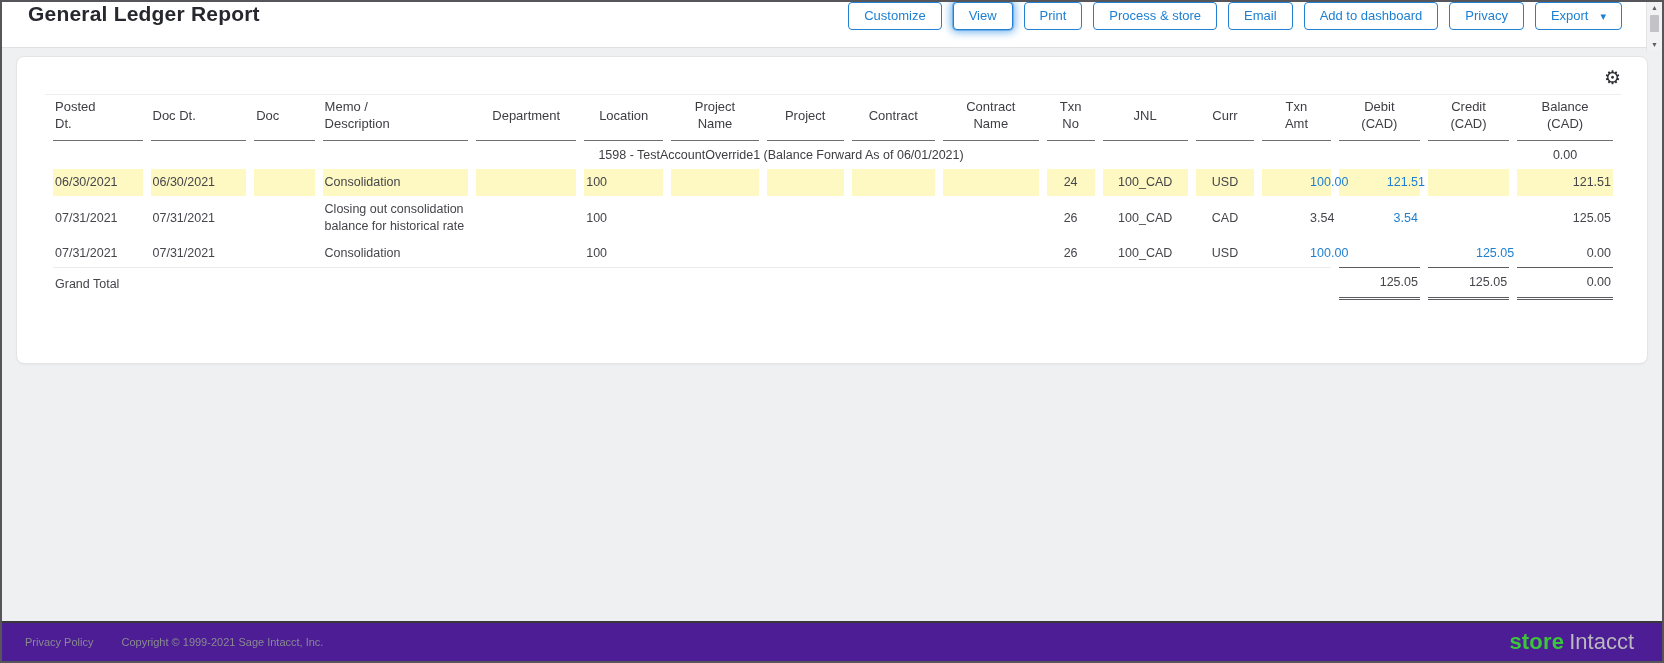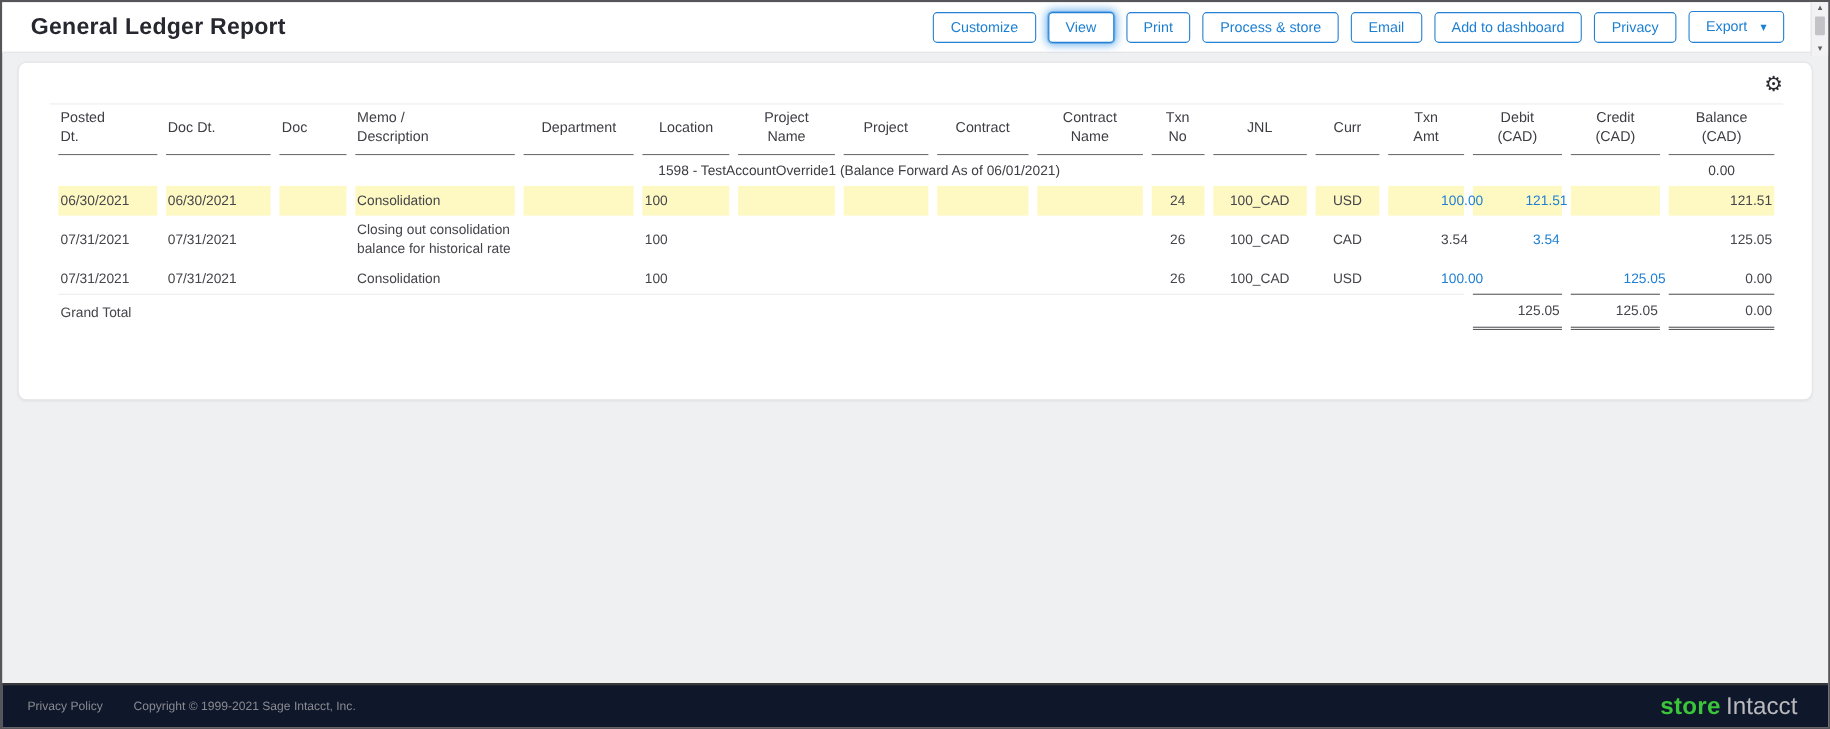--- a/index.html
+++ b/index.html
@@ -7,21 +7,21 @@
   body { font-family:"Liberation Sans", sans-serif; }
 
   .frame {
     position:relative; width:1664px; height:663px;
     border:2px solid #56565a; background:#eff0f1; overflow:hidden;
   }
 
   
   .topbar {
     height:46px; background:#ffffff; border-bottom:1px solid #e0e0e3;
-    display:flex; align-items:center; padding:0 40px 0 26px;
+    display:flex; align-items:flex-start; padding:0 40px 0 26px;
   }
   .page-title { font-size:21px; font-weight:600; color:#27272f; letter-spacing:.2px; }
   .actions { margin-left:auto; display:flex; gap:11px; align-items:center; }
   .btn {
     background:#fff; border:1px solid #2380d2; color:#1c7fd2;
     border-radius:4px; font-size:13px; padding:5px 15px; cursor:pointer;
     font-family:"Liberation Sans", sans-serif; white-space:nowrap; line-height:16px;
   }
   .btn.focused {
     box-shadow:0 0 0 1px rgba(50,140,220,.45), 0 0 8px 2px rgba(60,150,230,.75);
@@ -74,21 +74,21 @@
   td.link { color:#1e7fd1; cursor:pointer; }
   tr.hl-row td { background:#fef9c3; }
   tr.group-row td { padding:6px 2px 5px 2px; color:#3d3d43;text-align:center; }
   tr.totals-row td, tr.grand-row td { border-top:1px solid #ebebee; padding:6px 2px; }
   tr.totals-row td.amt-line, tr.grand-row td.amt-line { border-top:1px solid #5a5a5f; }
   tr.grand-row td.amt-line { border-bottom:3px double #5a5a5f; }
 
   
   .footer {
     position:absolute; left:0; right:0; bottom:0; height:40px;
-    background:#0f172a; border-top:2px solid #39393c;
+    background:#4c1d95; border-top:2px solid #39393c;
     display:flex; align-items:center; padding:0 28px 0 23px;
     font-size:11px; color:#8a8a90;
   }
   .footer .privacy { cursor:pointer; }
   .footer .copyright { margin-left:28px; }
   .logo { margin-left:auto; font-size:22px; line-height:1; white-space:nowrap; }
   .logo .sage { color:#3bc53b; font-weight:700; letter-spacing:.2px; }
   .logo .intacct { color:#b9b9be; font-weight:400; margin-left:5px; }
 </style>
 </head>

